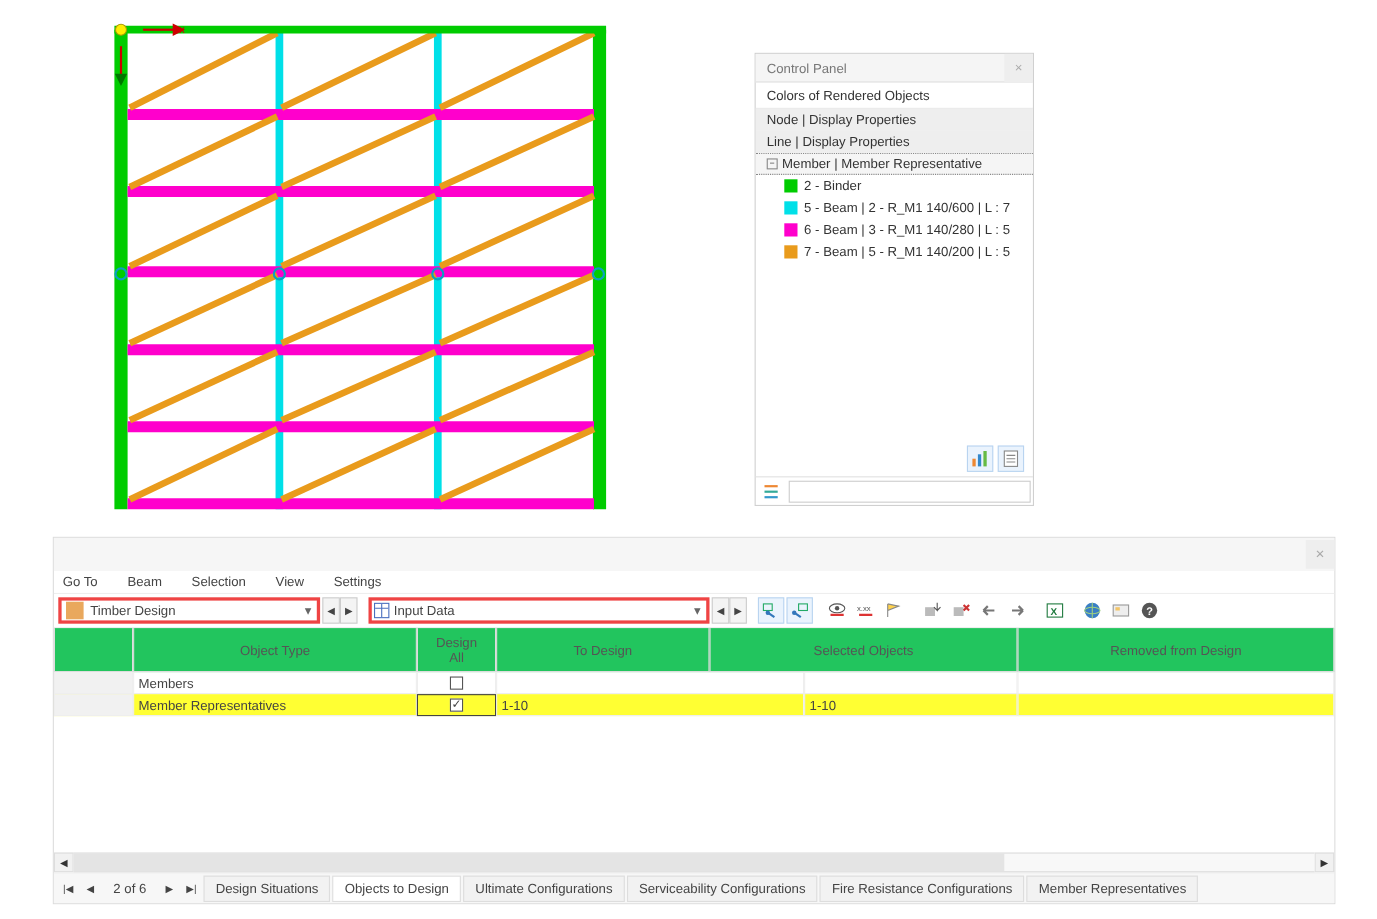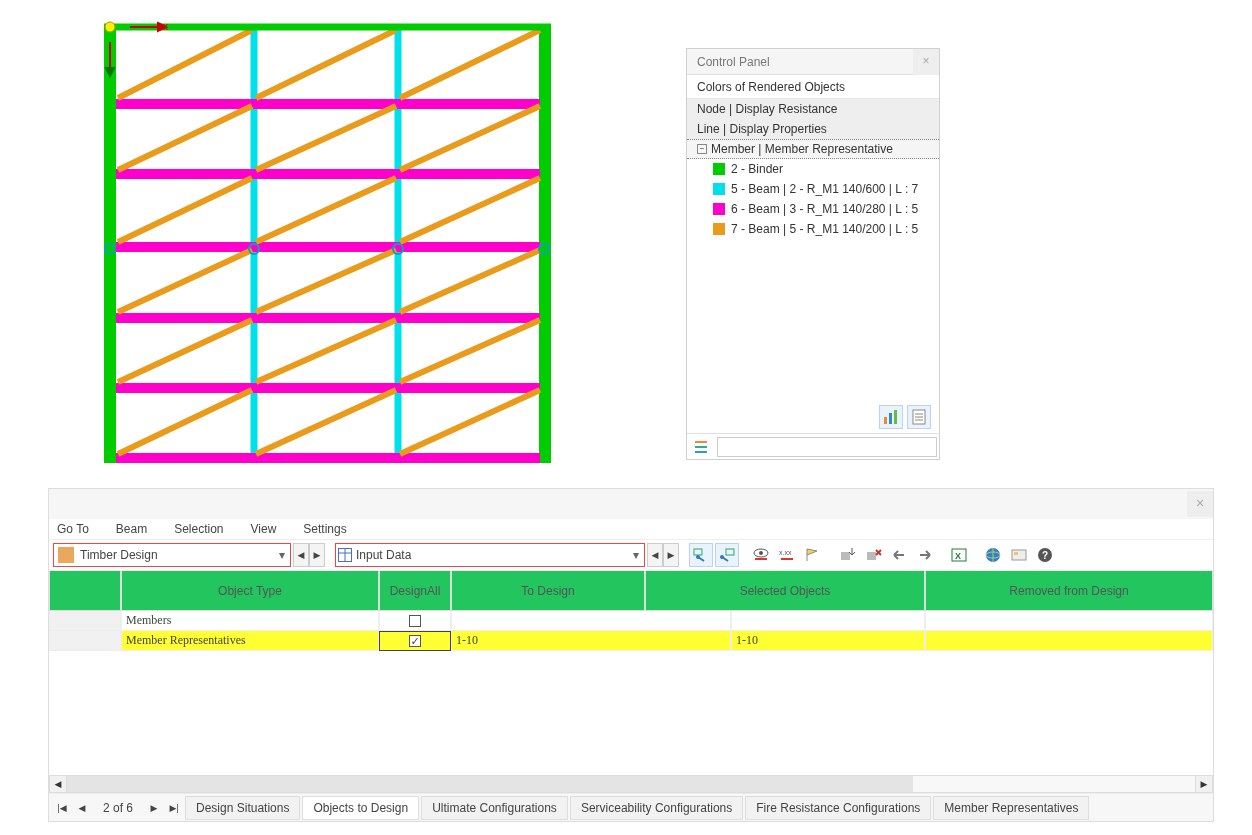--- a/index.html
+++ b/index.html
@@ -85,46 +85,46 @@
   .dw-menu {
     height:20px; display:flex; align-items:center; gap:27px;
     padding-left:8px;
   }
   .dw-menu span { color:#444; }
 
   .dw-toolbar {
     height:32px; display:flex; align-items:center; gap:2px;
     padding:2px 4px; border-top:1px solid #eee; border-bottom:1px solid #eee;
   }
-  .dw-select { display:flex; align-items:center; border:1px solid #ef4444; height:24px; background:#fff;}
+  .dw-select { display:flex; align-items:center; border:3px solid #ef4444; height:24px; background:#fff;}
   .dw-select.small{ width:238px;}
   .dw-select.big{ width:310px;}
   .sel-icon{ width:16px;height:16px;margin:0 4px;background:#e9a85d;}
   .sel-text{ flex:1; padding-left:2px; color:#444;}
   .sel-chev{ width:16px; text-align:center; color:#666;}
   .nav-pair { display:flex; }
   .nav-btn { width:16px;height:24px;border:1px solid #ccc;background:#f4f4f4;
     display:flex;align-items:center;justify-content:center;font-size:9px;color:#444;}
   .tb-sep { width:6px;}
   .tb-ico { width:24px;height:24px;display:flex;align-items:center;justify-content:center;}
   .tb-ico.active{ border:1px solid #b9d4f0; background:#eaf3fd;}
   .tb-svg{width:18px;height:18px;}
 
   
   .dw-table { flex:1; overflow:hidden; display:flex; flex-direction:column;}
   .thead { display:flex; background:#22c55e; }
   .th { border:1px solid #ddd; border-top:none; display:flex;
     align-items:center; justify-content:center; color:#555; text-align:center;}
   .th.corner{ width:72px; height:40px;}
   .th.obj { width:258px; height:40px;}
-  .th.design { width:72px; height:40px; flex-direction:row; line-height:14px;}
+  .th.design { width:72px; height:40px; flex-direction:column; line-height:14px;}
   .th.sel { width:280px; height:40px;}
   .th.tod { width:194px; height:40px;}
   .th.rem { flex:1; height:40px;}
-  .trow { display:flex; height:20px;font-family:Liberation Serif, serif; }
+  .trow { display:flex; height:20px; }
   .trow.hl { background:#ffff33; }
   .td { border:1px solid #eee; border-top:none; display:flex;
     align-items:center; padding-left:4px; color:#444;}
   .td.corner{ width:72px; background:#f1f1f1;}
   .td.obj { width:258px;}
   .td.design { width:72px; justify-content:center; padding:0;}
   .td.sel { width:280px;}
   .td.tod { width:194px;}
   .td.rem { flex:1;}
   .trow.hl .td.design{ border:1px solid #444;}
@@ -220,21 +220,21 @@
   </svg>
 </div>
 
 <div class="control-panel">
   <div class="cp-title">
     <span>Control Panel</span>
     <div class="cp-close">×</div>
   </div>
   <div class="cp-subtitle">Colors of Rendered Objects</div>
 
-  <div class="cp-row header">Node | Display Resistance</div>
+  <div class="cp-row header">Node | Display Properties</div>
   <div class="cp-row header">Line | Display Properties</div>
   <div class="cp-row expanded">
     <span class="expander">−</span>
     <span>Member | Member Representative</span>
   </div>
   <div id="cp-items">
       <div class="cp-row">
         <span class="swatch" style="background:#00cc00"></span>
                <span>2 - Binder</span>
       </div>

